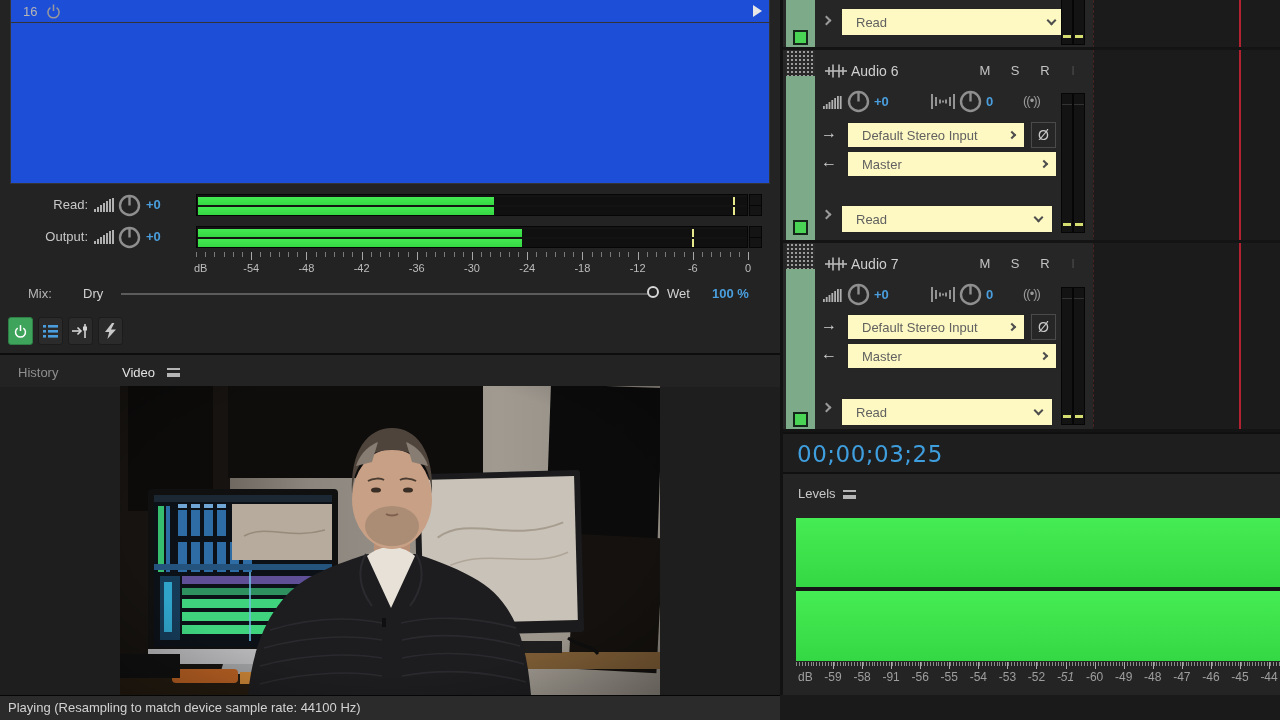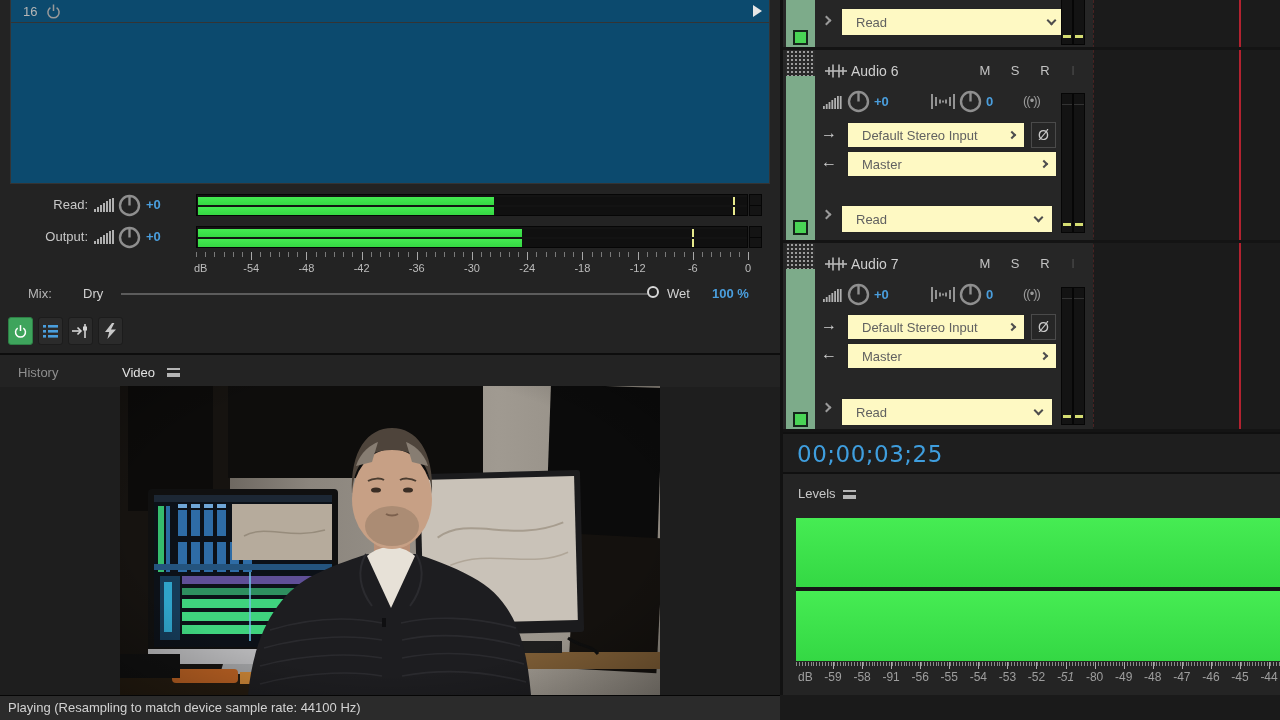--- a/index.html
+++ b/index.html
@@ -2,21 +2,21 @@
 <html><head>
 <meta charset="utf-8">
 <style>
   * { margin:0; padding:0; box-sizing:border-box; }
   html,body { background:#000; }
   body { font-family:"Liberation Sans", sans-serif; }
   #app { position:relative; width:1280px; height:720px; background:#1d1d1d; overflow:hidden; }
 
   
   #effects-panel { position:absolute; left:0; top:0; width:780px; height:355px; background:#232323; }
-  .rack-box { position:absolute; left:10px; top:-1px; width:760px; height:185px; border:1px solid #343434; background:#0c4a6e; }
+  .rack-box { position:absolute; left:10px; top:-1px; width:760px; height:185px; border:1px solid #343434; background:#1d4ed8; }
   .rack-slot-row { position:absolute; left:0; top:0; width:100%; height:23px; border-bottom:1px solid #343434; }
   .slot-num { position:absolute; left:12px; top:4px; font-size:13px; color:#b5b5b5; }
   .slot-power { position:absolute; left:34px; top:3px; width:17px; height:17px; }
   .rack-play { position:absolute; right:7px; top:5px; width:0; height:0; border-left:9px solid #e6e6e6; border-top:6px solid transparent; border-bottom:6px solid transparent; }
 
   .io-row { position:absolute; left:0; width:780px; height:24px; }
   #input-row { top:193px; } #output-row { top:225px; }
   .io-label { position:absolute; left:0; top:4px; width:88px; text-align:right; font-size:13px; color:#c8c8c8; }
   .io-bars { position:absolute; left:94px; top:5px; }
   .io-knob { position:absolute; left:118px; top:1px; }
@@ -658,21 +658,21 @@
           <span class="lv-lbl" style="left: 153.28px;">-55</span>
           <div class="lv-major" style="left: 182.35px;"></div>
           <span class="lv-lbl" style="left: 182.35px;">-54</span>
           <div class="lv-major" style="left: 211.42px;"></div>
           <span class="lv-lbl" style="left: 211.42px;">-53</span>
           <div class="lv-major" style="left: 240.49px;"></div>
           <span class="lv-lbl" style="left: 240.49px;">-52</span>
           <div class="lv-major" style="left: 269.56px;"></div>
           <span class="lv-lbl" style="left: 269.56px; font-style: italic;">-51</span>
           <div class="lv-major" style="left: 298.63px;"></div>
-          <span class="lv-lbl" style="left: 298.63px;">-80</span>
+          <span class="lv-lbl" style="left: 298.63px;">-60</span>
           <div class="lv-major" style="left: 327.7px;"></div>
           <span class="lv-lbl" style="left: 327.7px;">-49</span>
           <div class="lv-major" style="left: 356.77px;"></div>
           <span class="lv-lbl" style="left: 356.77px;">-48</span>
           <div class="lv-major" style="left: 385.84px;"></div>
           <span class="lv-lbl" style="left: 385.84px; text-align: right;">-47</span>
           <div class="lv-major" style="left: 414.91px;"></div>
           <span class="lv-lbl" style="left: 414.91px;">-46</span>
           <div class="lv-major" style="left: 443.98px;"></div>
           <span class="lv-lbl" style="left: 443.98px;">-45</span>

